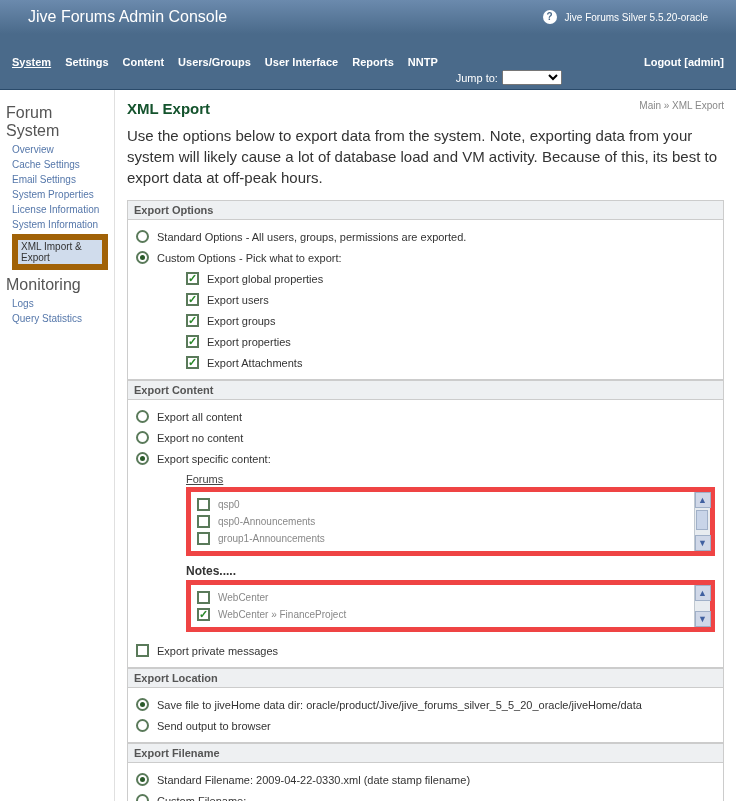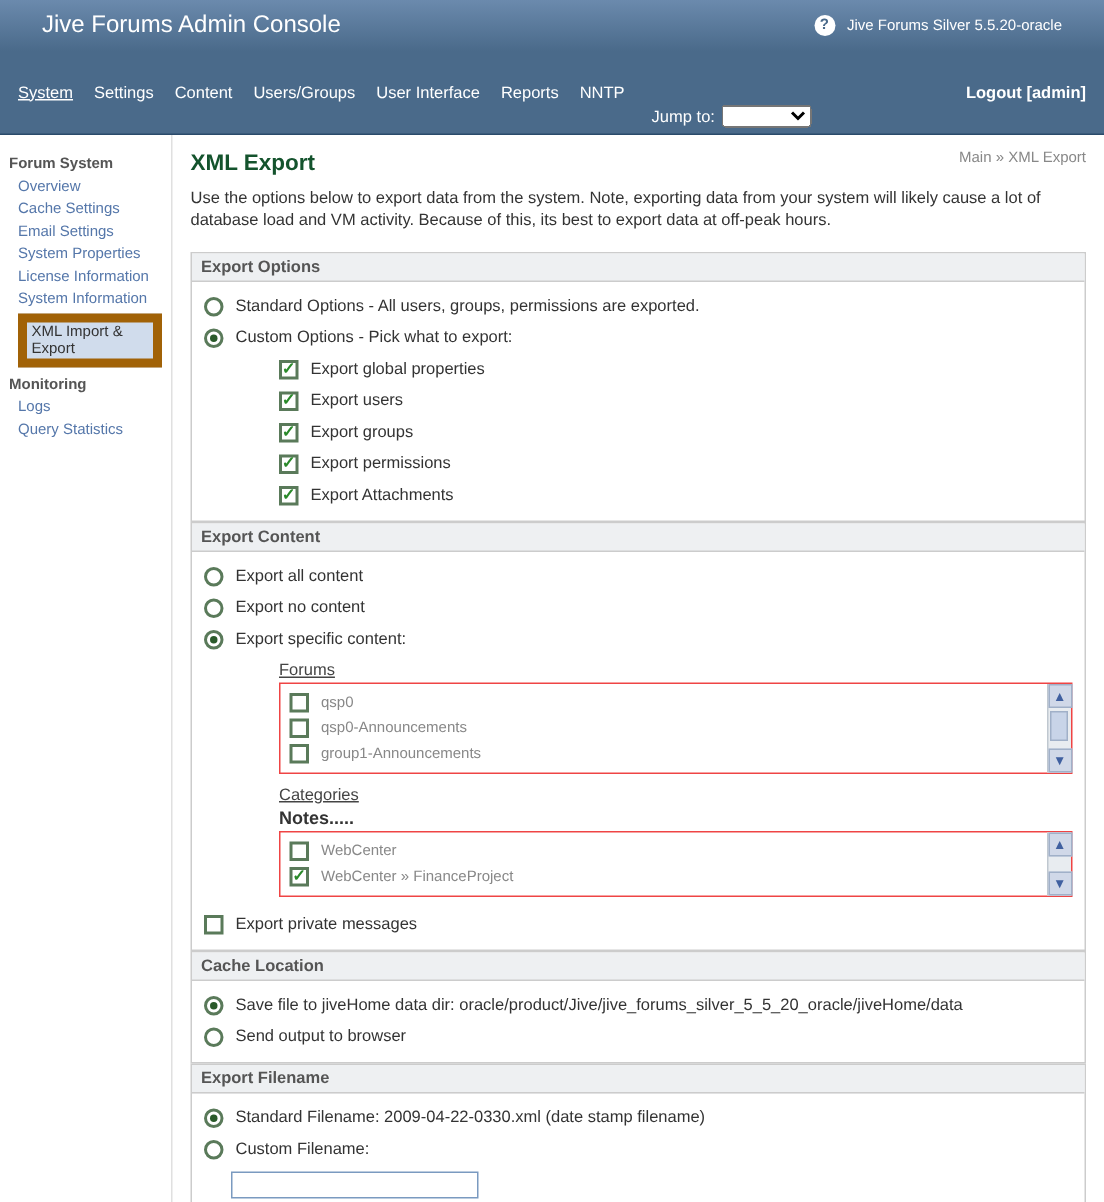--- a/index.html
+++ b/index.html
@@ -2,46 +2,46 @@
 <html><head>
 <meta charset="utf-8">
 <style>
 * { box-sizing: border-box; margin: 0; padding: 0; }
 body { font-family: Arial, Helvetica, sans-serif; font-size: 11px; color: #333; background: #fff; width: 736px; }
 .header { background: linear-gradient(to bottom, #6b8aad, #4a6a8a); color: #fff; padding: 8px 28px; display: flex; align-items: center; justify-content: space-between; }
 .header-title { font-size: 16px; font-weight: normal; }
 .header-right { display: flex; align-items: center; gap: 8px; font-size: 10px; }
 .help-icon { width: 14px; height: 14px; border-radius: 50%; background: #fff; color: #4a6a8a; text-align: center; line-height: 14px; font-weight: bold; font-size: 10px; }
 .nav { background: #4a6a8a; color: #fff; padding: 4px 12px; display: flex; align-items: center; gap: 14px; font-size: 11px; border-bottom: 1px solid #2a4a6a; }
-.nav-item { color: #fff; cursor: pointer; font-weight: normal; }
+.nav-item { color: #fff; cursor: pointer; font-weight: bold; }
 .nav-item.active { text-decoration: underline; }
 .nav-jump { display: flex; align-items: center; gap: 4px; margin-left: 4px; margin-top: 32px; }
 .nav-jump select { font-size: 10px; width: 60px; }
 .nav-logout { margin-left: auto; color: #fff; font-weight: bold; }
 .content-wrap { display: flex; }
 .sidebar { width: 115px; padding: 8px 6px; border-right: 1px solid #e0e0e0; font-size: 10px; }
-.side-head { color: #555; font-weight: bold; margin: 6px 0 4px; font-size: 10px; }
+.side-head { color: #555; font-weight: normal; margin: 6px 0 4px; font-size: 16px; }
 .side-item { color: #5577aa; margin: 4px 0 4px 6px; cursor: pointer; }
 .side-item.active { background: #d0dcec; border: 6px solid #a16207; padding: 1px 3px; color: #333; }
 .main { flex: 1; padding: 10px 12px; }
 .breadcrumb { float: right; font-size: 10px; color: #888; }
 h1 { font-size: 15px; color: #14532d; margin-bottom: 8px; font-weight: bold; }
-.intro { font-size: 11px; color: #333; margin-bottom: 12px; line-height: 1.4; }
+.intro { font-size: 15px; color: #333; margin-bottom: 12px; line-height: 1.4; }
 .section { border: 1px solid #ccc; margin-bottom: 0; }
 .section-head { background: #eef0f2; padding: 3px 6px; font-weight: bold; font-size: 11px; color: #555; border-bottom: 1px solid #ccc; }
 .section-body { padding: 6px 8px; }
 .row { display: flex; align-items: center; gap: 8px; padding: 4px 0; }
 .radio { width: 13px; height: 13px; border: 2px solid #5a7a5a; border-radius: 50%; display: inline-flex; align-items: center; justify-content: center; flex-shrink: 0; }
 .radio.checked::after { content: ''; width: 5px; height: 5px; background: #2a5a2a; border-radius: 50%; }
 .check { width: 13px; height: 13px; border: 2px solid #5a7a5a; display: inline-flex; align-items: center; justify-content: center; flex-shrink: 0; }
 .check.checked::after { content: '✓'; color: #2a8a2a; font-size: 11px; font-weight: bold; line-height: 1; }
 .sub-indent { margin-left: 50px; }
 .sub-head { font-size: 11px; color: #444; margin: 4px 0 2px; text-decoration: underline; }
 .notes { font-weight: bold; font-size: 12px; margin: 2px 0; }
-.scroll-box { border: 1px solid #ef4444; position: relative; margin: 2px 0 8px; }
+.scroll-box { border: 5px solid #ef4444; position: relative; margin: 2px 0 8px; }
 .scroll-inner { padding: 4px 6px; max-height: 70px; overflow: hidden; }
 .scroll-inner .row { padding: 2px 0; }
 .scroll-inner .scroll-label { color: #888; font-size: 10px; }
 .scrollbar { position: absolute; right: 0; top: 0; bottom: 0; width: 16px; background: #e8ecf0; border-left: 1px solid #c0c8d0; display: flex; flex-direction: column; justify-content: space-between; align-items: center; }
 .scroll-arrow { width: 16px; height: 16px; background: #d0d8e8; border: 1px solid #a0b0c8; color: #4060a0; font-size: 9px; text-align: center; line-height: 14px; }
 .scroll-thumb { width: 12px; height: 20px; background: #c8d4e8; border: 1px solid #a0b0c8; position: absolute; right: 2px; top: 18px; }
 .text-input { border: 1px solid #7a9ac0; font-size: 11px; padding: 2px 4px; width: 165px; }
 .row-indent2 { margin-left: 18px; padding: 4px 0; }
 </style>
 </head>
@@ -109,21 +109,21 @@
           <div class="row">
               <span class="check checked"></span>
               <span>Export users</span>
             </div>
           <div class="row">
               <span class="check checked"></span>
               <span>Export groups</span>
             </div>
           <div class="row">
               <span class="check checked"></span>
-              <span>Export permissions</span>
+              <span>Export properties</span>
             </div>
           <div class="row">
               <span class="check checked"></span>
               <span>Export Attachments</span>
             </div>
         </div>
       </div>
     </div>
 
     <div class="section">
@@ -157,21 +157,20 @@
                   <span class="check"></span>
                   <span class="scroll-label">group1-Announcements</span>
                 </div>
             </div>
             <div class="scrollbar">
               <div class="scroll-arrow">▲</div>
               <div class="scroll-thumb"></div>
               <div class="scroll-arrow">▼</div>
             </div>
           </div>
-          <div class="sub-head">Categories</div>
           <div class="notes">Notes.....</div>
           <div class="scroll-box">
             <div class="scroll-inner">
               <div class="row">
                   <span class="check"></span>
                   <span class="scroll-label">WebCenter</span>
                 </div>
               <div class="row">
                   <span class="check checked"></span>
                   <span class="scroll-label">WebCenter » FinanceProject</span>
@@ -184,21 +183,21 @@
           </div>
         </div>
         <div class="row">
             <span class="check"></span>
             <span>Export private messages</span>
           </div>
       </div>
     </div>
 
     <div class="section">
-      <div class="section-head">Cache Location</div>
+      <div class="section-head">Export Location</div>
       <div class="section-body">
         <div class="row">
             <span class="radio checked"></span>
             <span>Save file to jiveHome data dir: oracle/product/Jive/jive_forums_silver_5_5_20_oracle/jiveHome/data</span>
           </div>
         <div class="row">
             <span class="radio"></span>
             <span>Send output to browser</span>
           </div>
       </div>

